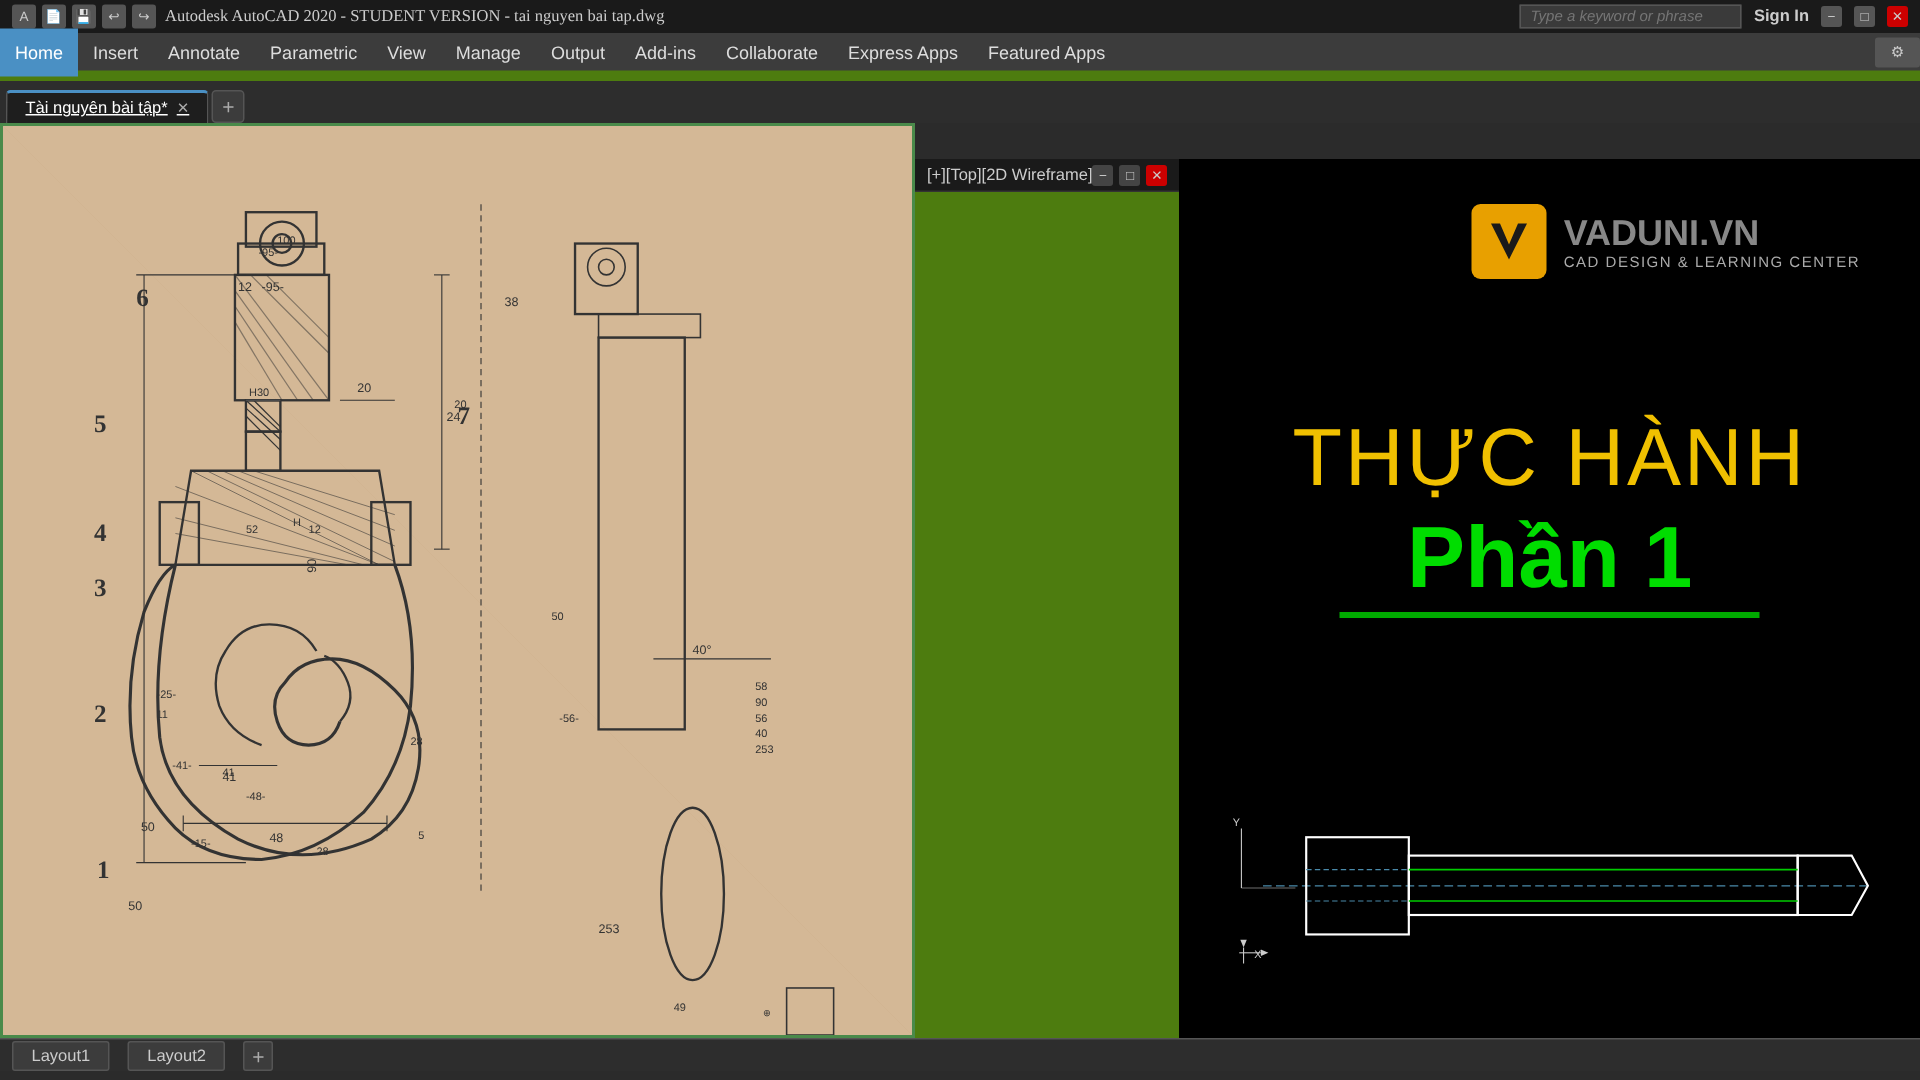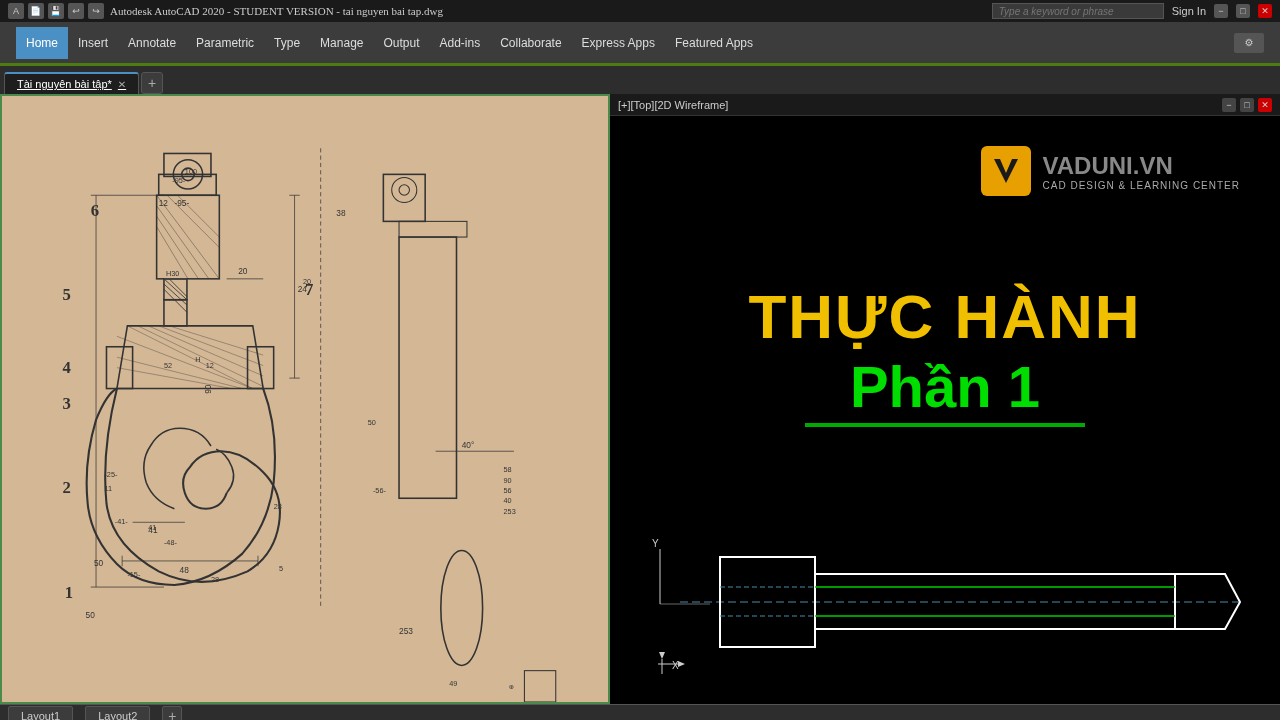--- a/index.html
+++ b/index.html
@@ -48,42 +48,42 @@
       display: flex;
       align-items: center;
       gap: 8px;
     }
     #title-bar .search-box {
       background: #3a3a3a;
       border: 1px solid #555;
       color: #aaa;
       font-size: 10px;
       padding: 1px 6px;
-      width: 172px;
+      width: 148px;
       height: 16px;
       font-style: italic;
     }
     #title-bar .win-btn {
       width: 14px; height: 14px;
       background: #555;
       border-radius: 2px;
       display: flex; align-items: center; justify-content: center;
       font-size: 9px; color: #ccc;
       cursor: pointer;
     }
     #title-bar .win-btn.close { background: #c00; }
 
     
     #menu-bar {
-      height: 44px;
+      height: 32px;
       background: #3c3c3c;
       display: flex;
       align-items: center;
-      padding: 0 16px;
-      border-bottom: 3px solid #4d7c0f;
+      padding: 0 0;
+      border-bottom: 7px solid #4d7c0f;
     }
     .menu-item {
       padding: 4px 10px;
       color: #ddd;
       font-size: 12px;
       cursor: pointer;
       height: 32px;
       display: flex;
       align-items: center;
       white-space: nowrap;
@@ -166,24 +166,25 @@
 
     
     #drawing-area svg {
       width: 100%;
       height: 100%;
     }
 
     
     #right-panel {
       flex: 1;
-      background: #6d28d9;
+      background: #4d7c0f;
       position: relative;
       display: flex;
-      flex-direction: column;
+      flex-direction: row;
+      margin-top: 24px;
     }
 
     #right-panel-toolbar {
       background: #1a1a1a;
       height: 22px;
       display: flex;
       align-items: center;
       justify-content: space-between;
       padding: 0 8px;
       border-bottom: 1px solid #333;
@@ -251,22 +252,22 @@
       font-size: 10px;
       color: #aaa;
       letter-spacing: 1px;
     }
 
     .tutorial-title {
       text-align: center;
       line-height: 1.1;
     }
     .tutorial-title .line1 {
-      font-size: 62px;
-      font-weight: 700;
+      font-size: 54px;
+      font-weight: 400;
       color: #f0c000;
       display: block;
       letter-spacing: 2px;
     }
     .tutorial-title .line2 {
       font-size: 50px;
       font-weight: 700;
       color: #fff;
       display: block;
     }
@@ -335,33 +336,33 @@
       <div class="icon-box">A</div>
       <div class="icon-box">📄</div>
       <div class="icon-box">💾</div>
       <div class="icon-box">↩</div>
       <div class="icon-box">↪</div>
     </div>
     <span class="title-text">Autodesk AutoCAD 2020 - STUDENT VERSION - tai nguyen bai tap.dwg</span>
   </div>
   <div class="title-right">
     <input class="search-box" type="text" placeholder="Type a keyword or phrase" style="">
-    <span style="color:#ccc;font-size:11px;cursor:pointer;">Sign In</span>
+    <span style="color:#ccc;font-size:11px;cursor:pointer;font-weight:bold;">Sign In</span>
     <div class="win-btn">−</div>
     <div class="win-btn">□</div>
     <div class="win-btn close">✕</div>
   </div>
 </div>
 
 <div id="menu-bar">
   <div class="menu-item active">Home</div>
   <div class="menu-item">Insert</div>
   <div class="menu-item">Annotate</div>
   <div class="menu-item">Parametric</div>
-  <div class="menu-item">Type</div>
+  <div class="menu-item">View</div>
   <div class="menu-item">Manage</div>
   <div class="menu-item">Output</div>
   <div class="menu-item">Add-ins</div>
   <div class="menu-item">Collaborate</div>
   <div class="menu-item">Express Apps</div>
   <div class="menu-item">Featured Apps</div>
   <div style="margin-left:auto;display:flex;align-items:center;">
     <div style="width:30px;height:20px;background:#555;border-radius:2px;display:flex;align-items:center;justify-content:center;cursor:pointer;font-size:10px;color:#ccc;">⚙</div>
   </div>
 </div>

